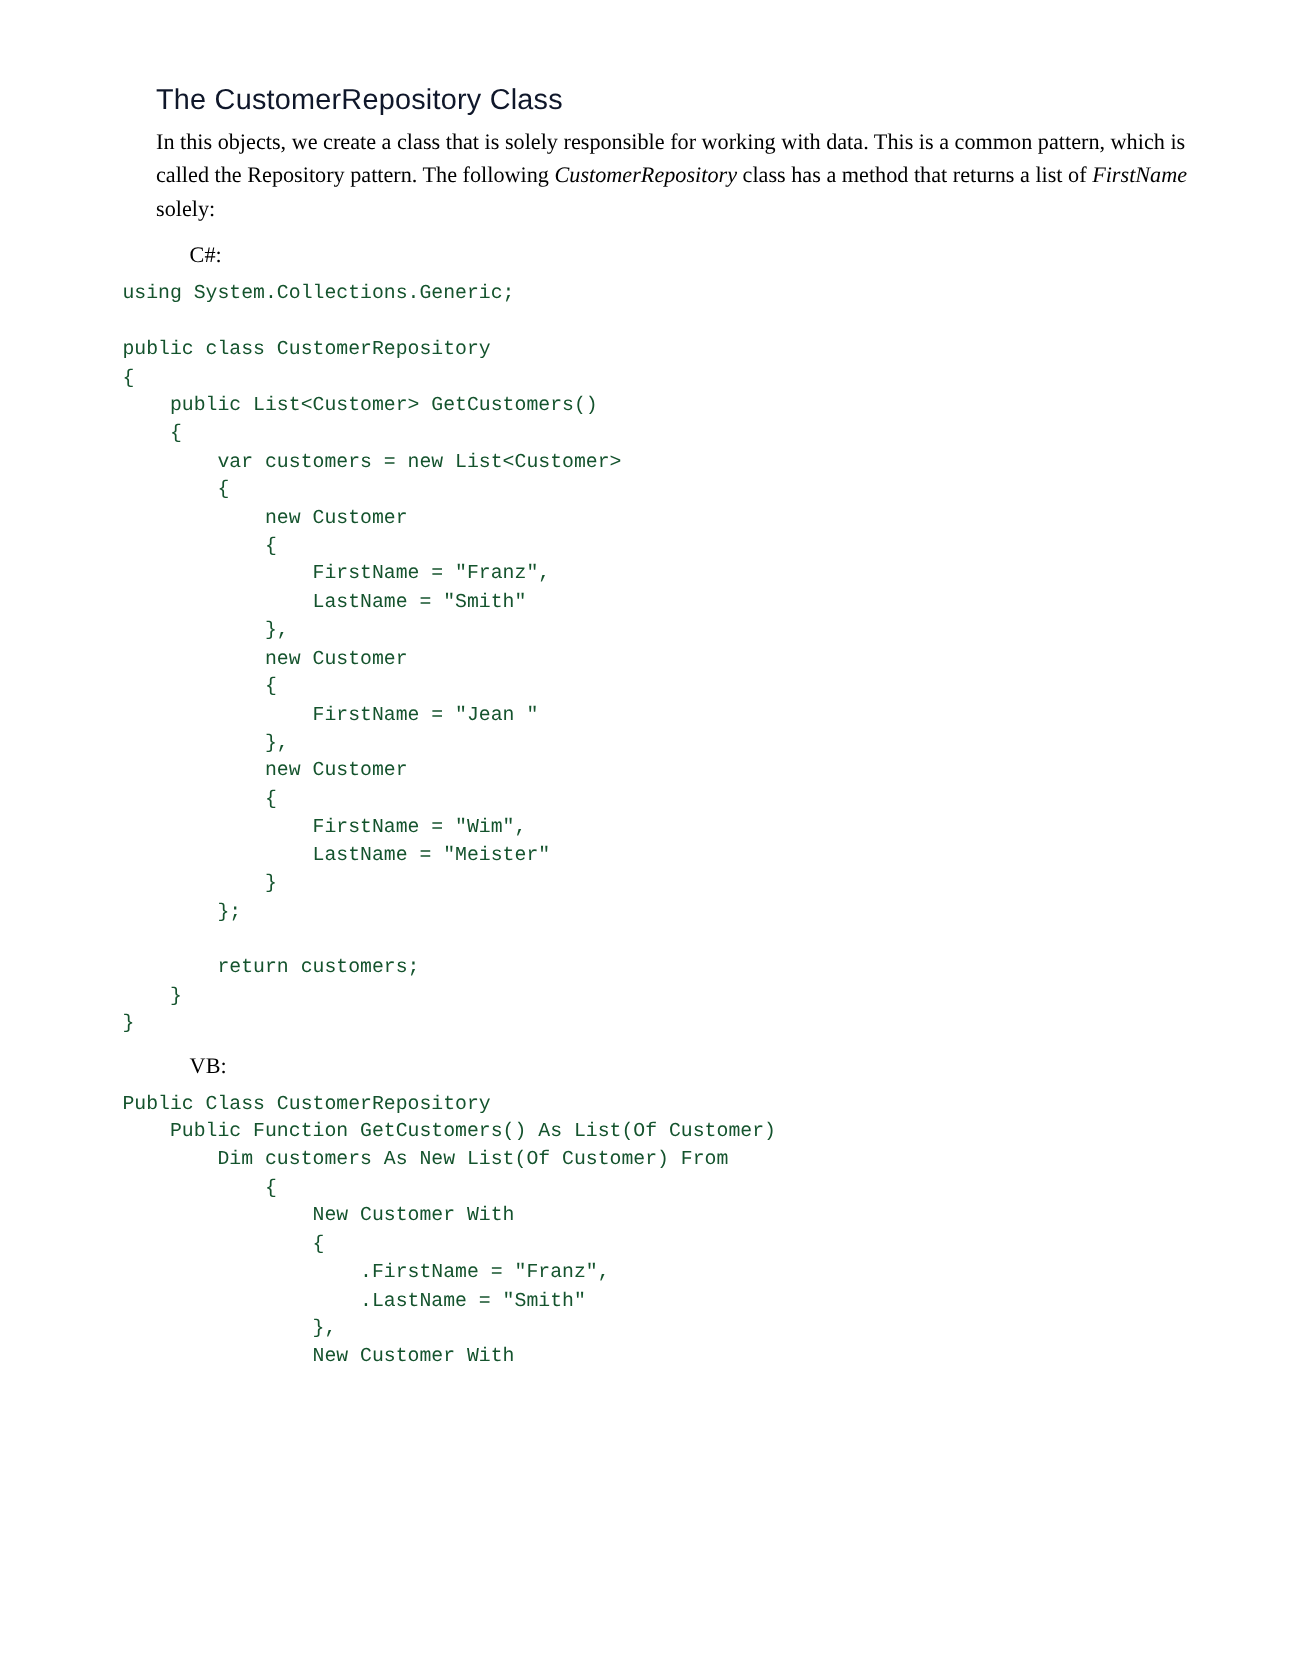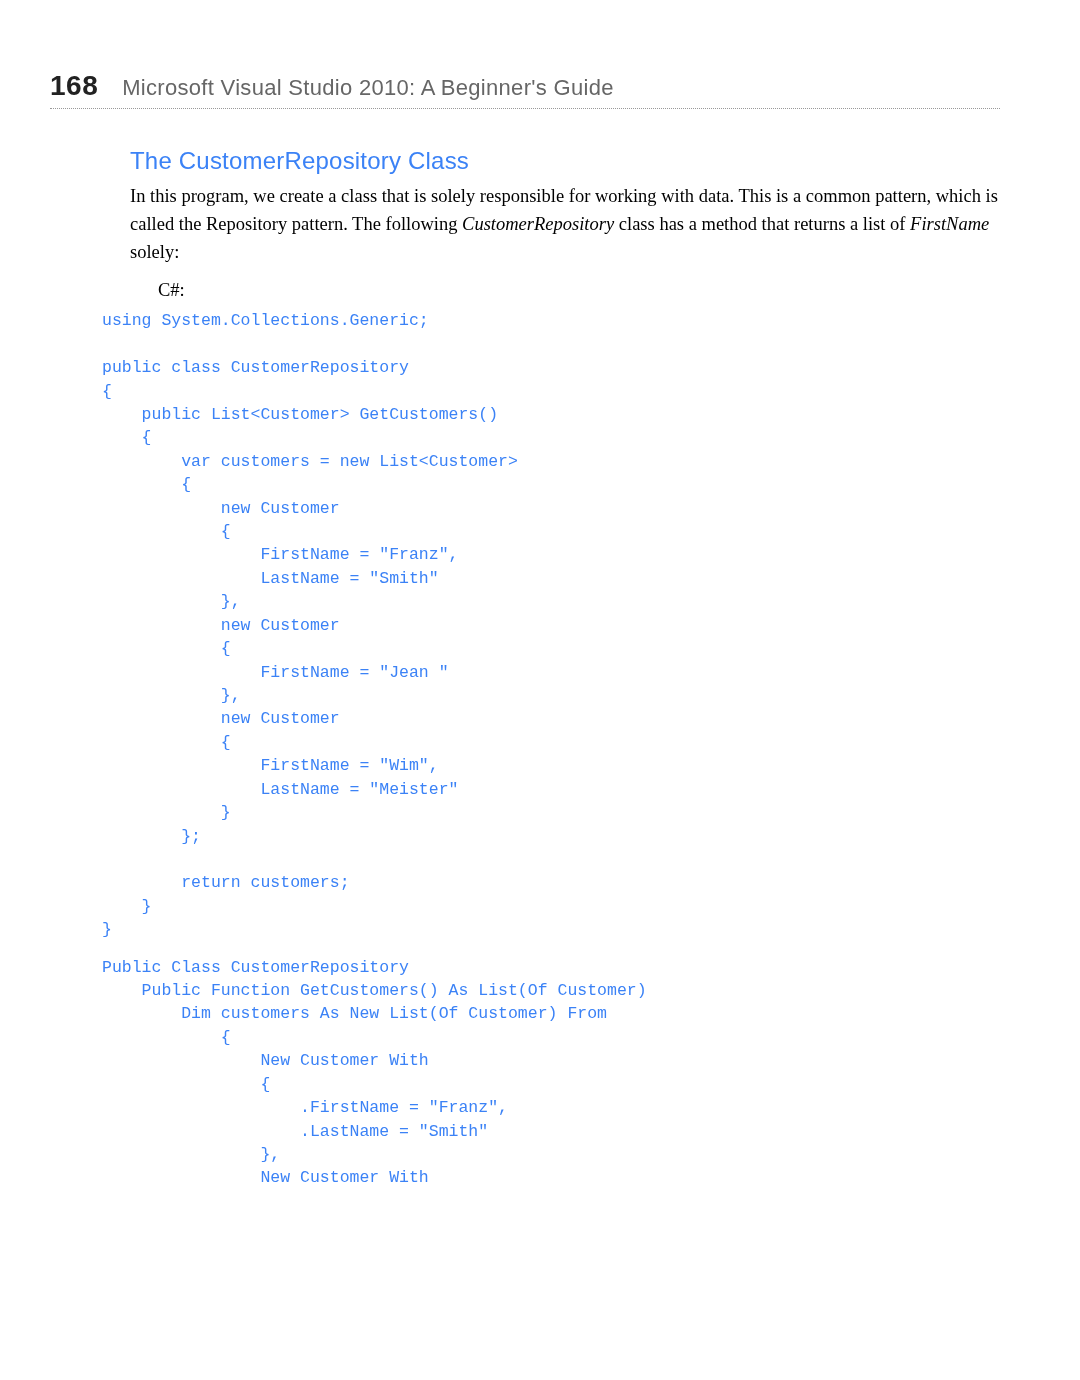--- a/index.html
+++ b/index.html
@@ -42,21 +42,21 @@
       color: #666;
       letter-spacing: 0.3px;
     }
     .content {
       padding-left: 70px;
     }
     .section-heading {
       font-family: 'Trebuchet MS', 'Helvetica Neue', Arial, sans-serif;
       font-size: 24px;
       font-weight: normal;
-      color: #3b82f6;
+      color: #0f172a;
       margin-bottom: 8px;
       letter-spacing: 0.2px;
     }
     .body-text {
       font-family: 'Times New Roman', Times, serif;
       font-size: 18.5px;
       line-height: 1.5;
       color: #000;
       margin-bottom: 14px;
       text-align: left;
@@ -70,42 +70,38 @@
       color: #000;
       padding-left: 28px;
       margin-bottom: 6px;
       margin-top: 10px;
     }
     .code-block {
       font-family: 'Courier New', Courier, monospace;
       font-size: 16.5px;
       line-height: 1.42;
       white-space: pre;
-      color: #3b82f6;
+      color: #14532d;
       margin-left: -28px;
       margin-bottom: 14px;
       margin-top: 8px;
     }
   </style>
 </head>
 <body>
 
 <div class="page">
 
-  <div class="header-row">
-    <span class="page-number">168</span>
-    <span class="header-title">Microsoft Visual Studio 2010: A Beginner's Guide</span>
-  </div>
 
   <div class="content">
 
     <h2 class="section-heading">The CustomerRepository Class</h2>
 
     <p class="body-text">
-      <span>In this program, we create a class that is solely responsible for working with data. This is a common pattern, which is called the Repository pattern. The following </span><em>CustomerRepository</em><span> class has a method that returns a list of </span><em>FirstName</em><span> solely:</span>
+      <span>In this objects, we create a class that is solely responsible for working with data. This is a common pattern, which is called the Repository pattern. The following </span><em>CustomerRepository</em><span> class has a method that returns a list of </span><em>FirstName</em><span> solely:</span>
     </p>
 
     <div class="lang-label">C#:</div>
     <pre class="code-block">using System.Collections.Generic;
 
 public class CustomerRepository
 {
     public List&lt;Customer&gt; GetCustomers()
     {
         var customers = new List&lt;Customer&gt;
@@ -123,20 +119,21 @@
             {
                 FirstName = "Wim",
                 LastName = "Meister"
             }
         };
 
         return customers;
     }
 }</pre>
 
+    <div class="lang-label">VB:</div>
     <pre class="code-block">Public Class CustomerRepository
     Public Function GetCustomers() As List(Of Customer)
         Dim customers As New List(Of Customer) From
             {
                 New Customer With
                 {
                     .FirstName = "Franz",
                     .LastName = "Smith"
                 },
                 New Customer With</pre>

